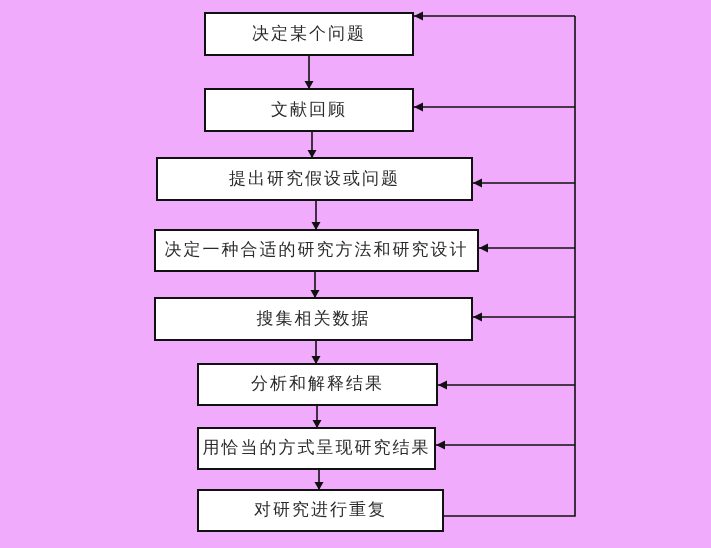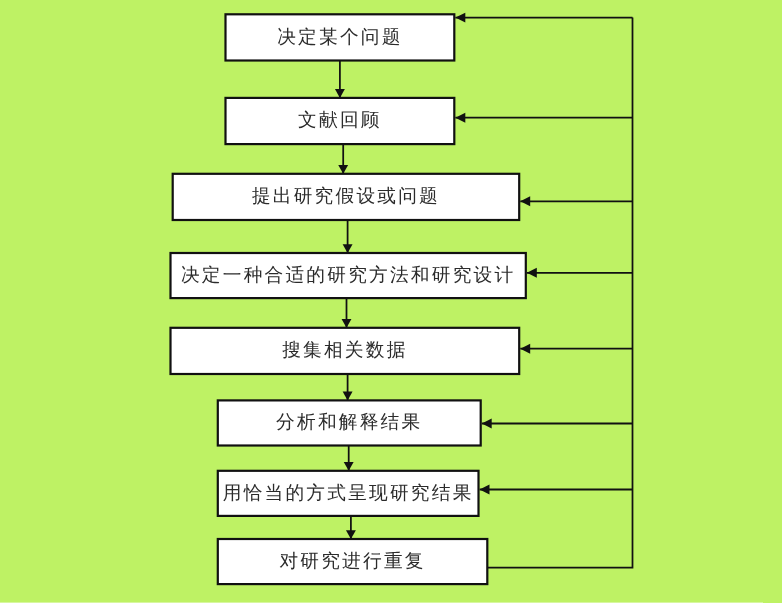--- a/index.html
+++ b/index.html
@@ -10,21 +10,21 @@
   body {
     width: 711px;
     height: 548px;
     font-family: "Liberation Serif", "DejaVu Serif", serif;
     overflow: hidden;
   }
   #flowchart-root {
     position: relative;
     width: 711px;
     height: 548px;
-    background: #bef264;
+    background: #f0abfc;
   }
   svg#flow-svg {
     position: absolute;
     left: 0;
     top: 0;
     width: 711px;
     height: 548px;
     display: block;
   }
   .node-rect {

